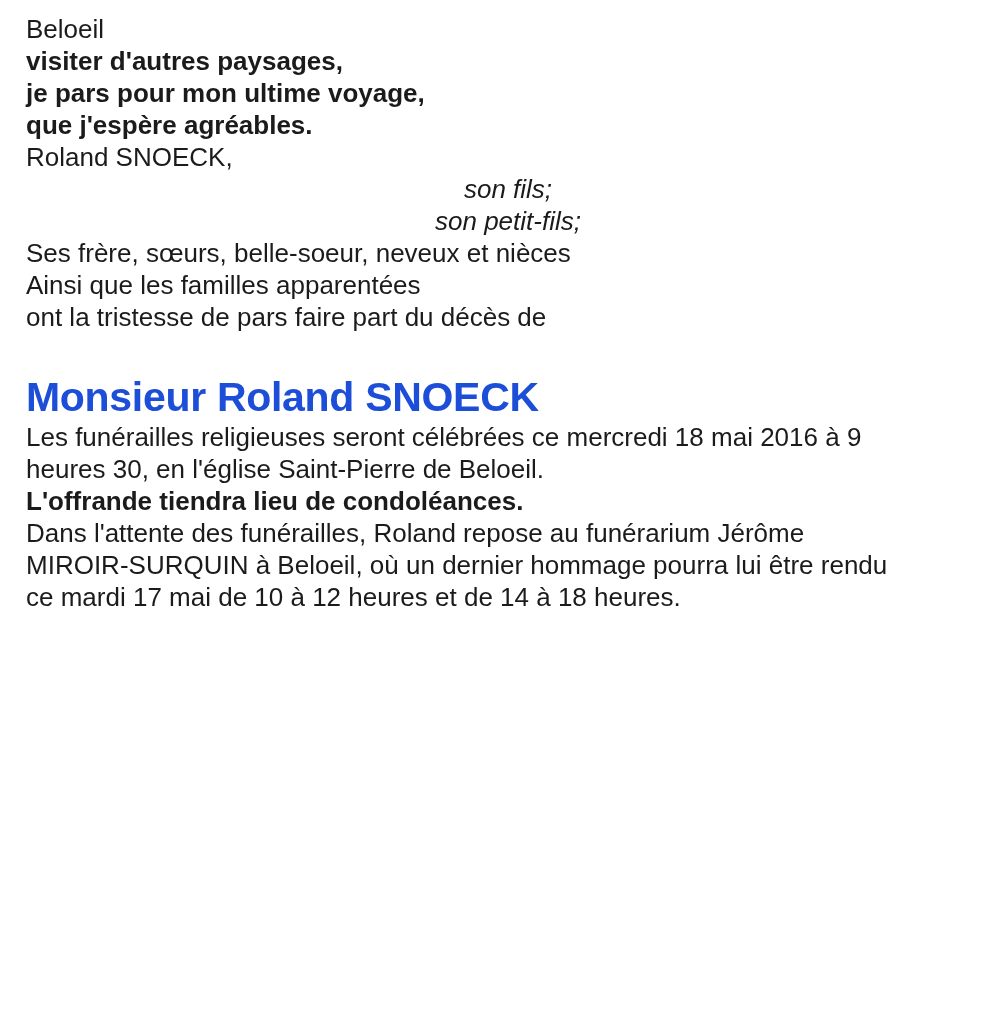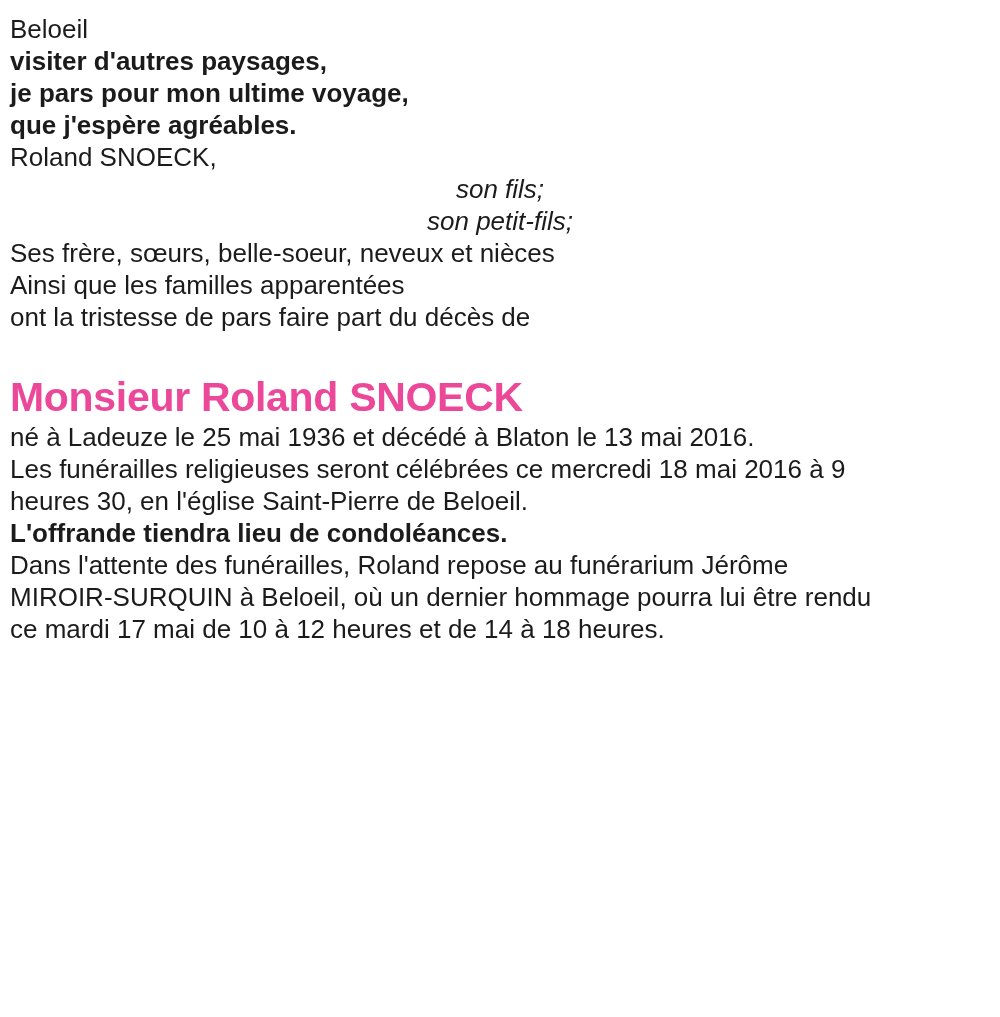--- a/index.html
+++ b/index.html
@@ -5,21 +5,21 @@
   html, body {
     margin: 0;
     padding: 0;
     background: #ffffff;
   }
   .page {
     position: relative;
     width: 1000px;
     height: 1017px;
     box-sizing: border-box;
-    padding: 13px 10px 0 10px;
+    padding: 13px 10px 0 26px;
     background: #ffffff;
     font-family: "Liberation Sans", sans-serif;
     color: #1b1b1b;
     overflow: hidden;
   }
   .page p {
     margin: 0;
     font-size: 26px;
     line-height: 32px;
     white-space: pre;
@@ -43,21 +43,21 @@
   .family-line-second { margin-top: 8px; }
   .intro-line { margin-top: 46px; }
   h1.deceased-name {
     margin: 40px 0 0 0;
     font-size: 41px;
     line-height: 48px;
     font-weight: 700;
     letter-spacing: -0.3px;
     white-space: pre;
     font-family: "Liberation Sans", sans-serif;
-    color: #ec4899;
+    color: #1d4ed8;
   }
   .birth-death { margin-top: 46px; }
   .block {
     line-height: 40px;
     margin-top: 16px;
   }
   .offering-line { margin-top: 12px; font-weight: bold; }
 </style>
 </head>
 <body>
@@ -75,21 +75,20 @@
 
   <p class="relation">son petit-fils;</p>
 
   <p class="family-line-first">Ses frère, sœurs, belle-soeur, neveux et nièces</p>
   <p class="family-line-second">Ainsi que les familles apparentées</p>
 
   <p class="intro-line">ont la tristesse de pars faire part du décès de</p>
 
   <h1 class="deceased-name">Monsieur Roland SNOECK</h1>
 
-  <p class="birth-death">né à Ladeuze le 25 mai 1936 et décédé à Blaton le 13 mai 2016.</p>
 
   <p class="block">Les funérailles religieuses seront célébrées ce mercredi 18 mai 2016 à 9
 heures 30, en l'église Saint-Pierre de Beloeil.</p>
 
   <p class="offering-line">L'offrande tiendra lieu de condoléances.</p>
 
   <p class="block">Dans l'attente des funérailles, Roland repose au funérarium Jérôme
 MIROIR-SURQUIN à Beloeil, où un dernier hommage pourra lui être rendu
 ce mardi 17 mai de 10 à 12 heures et de 14 à 18 heures.</p>
 

